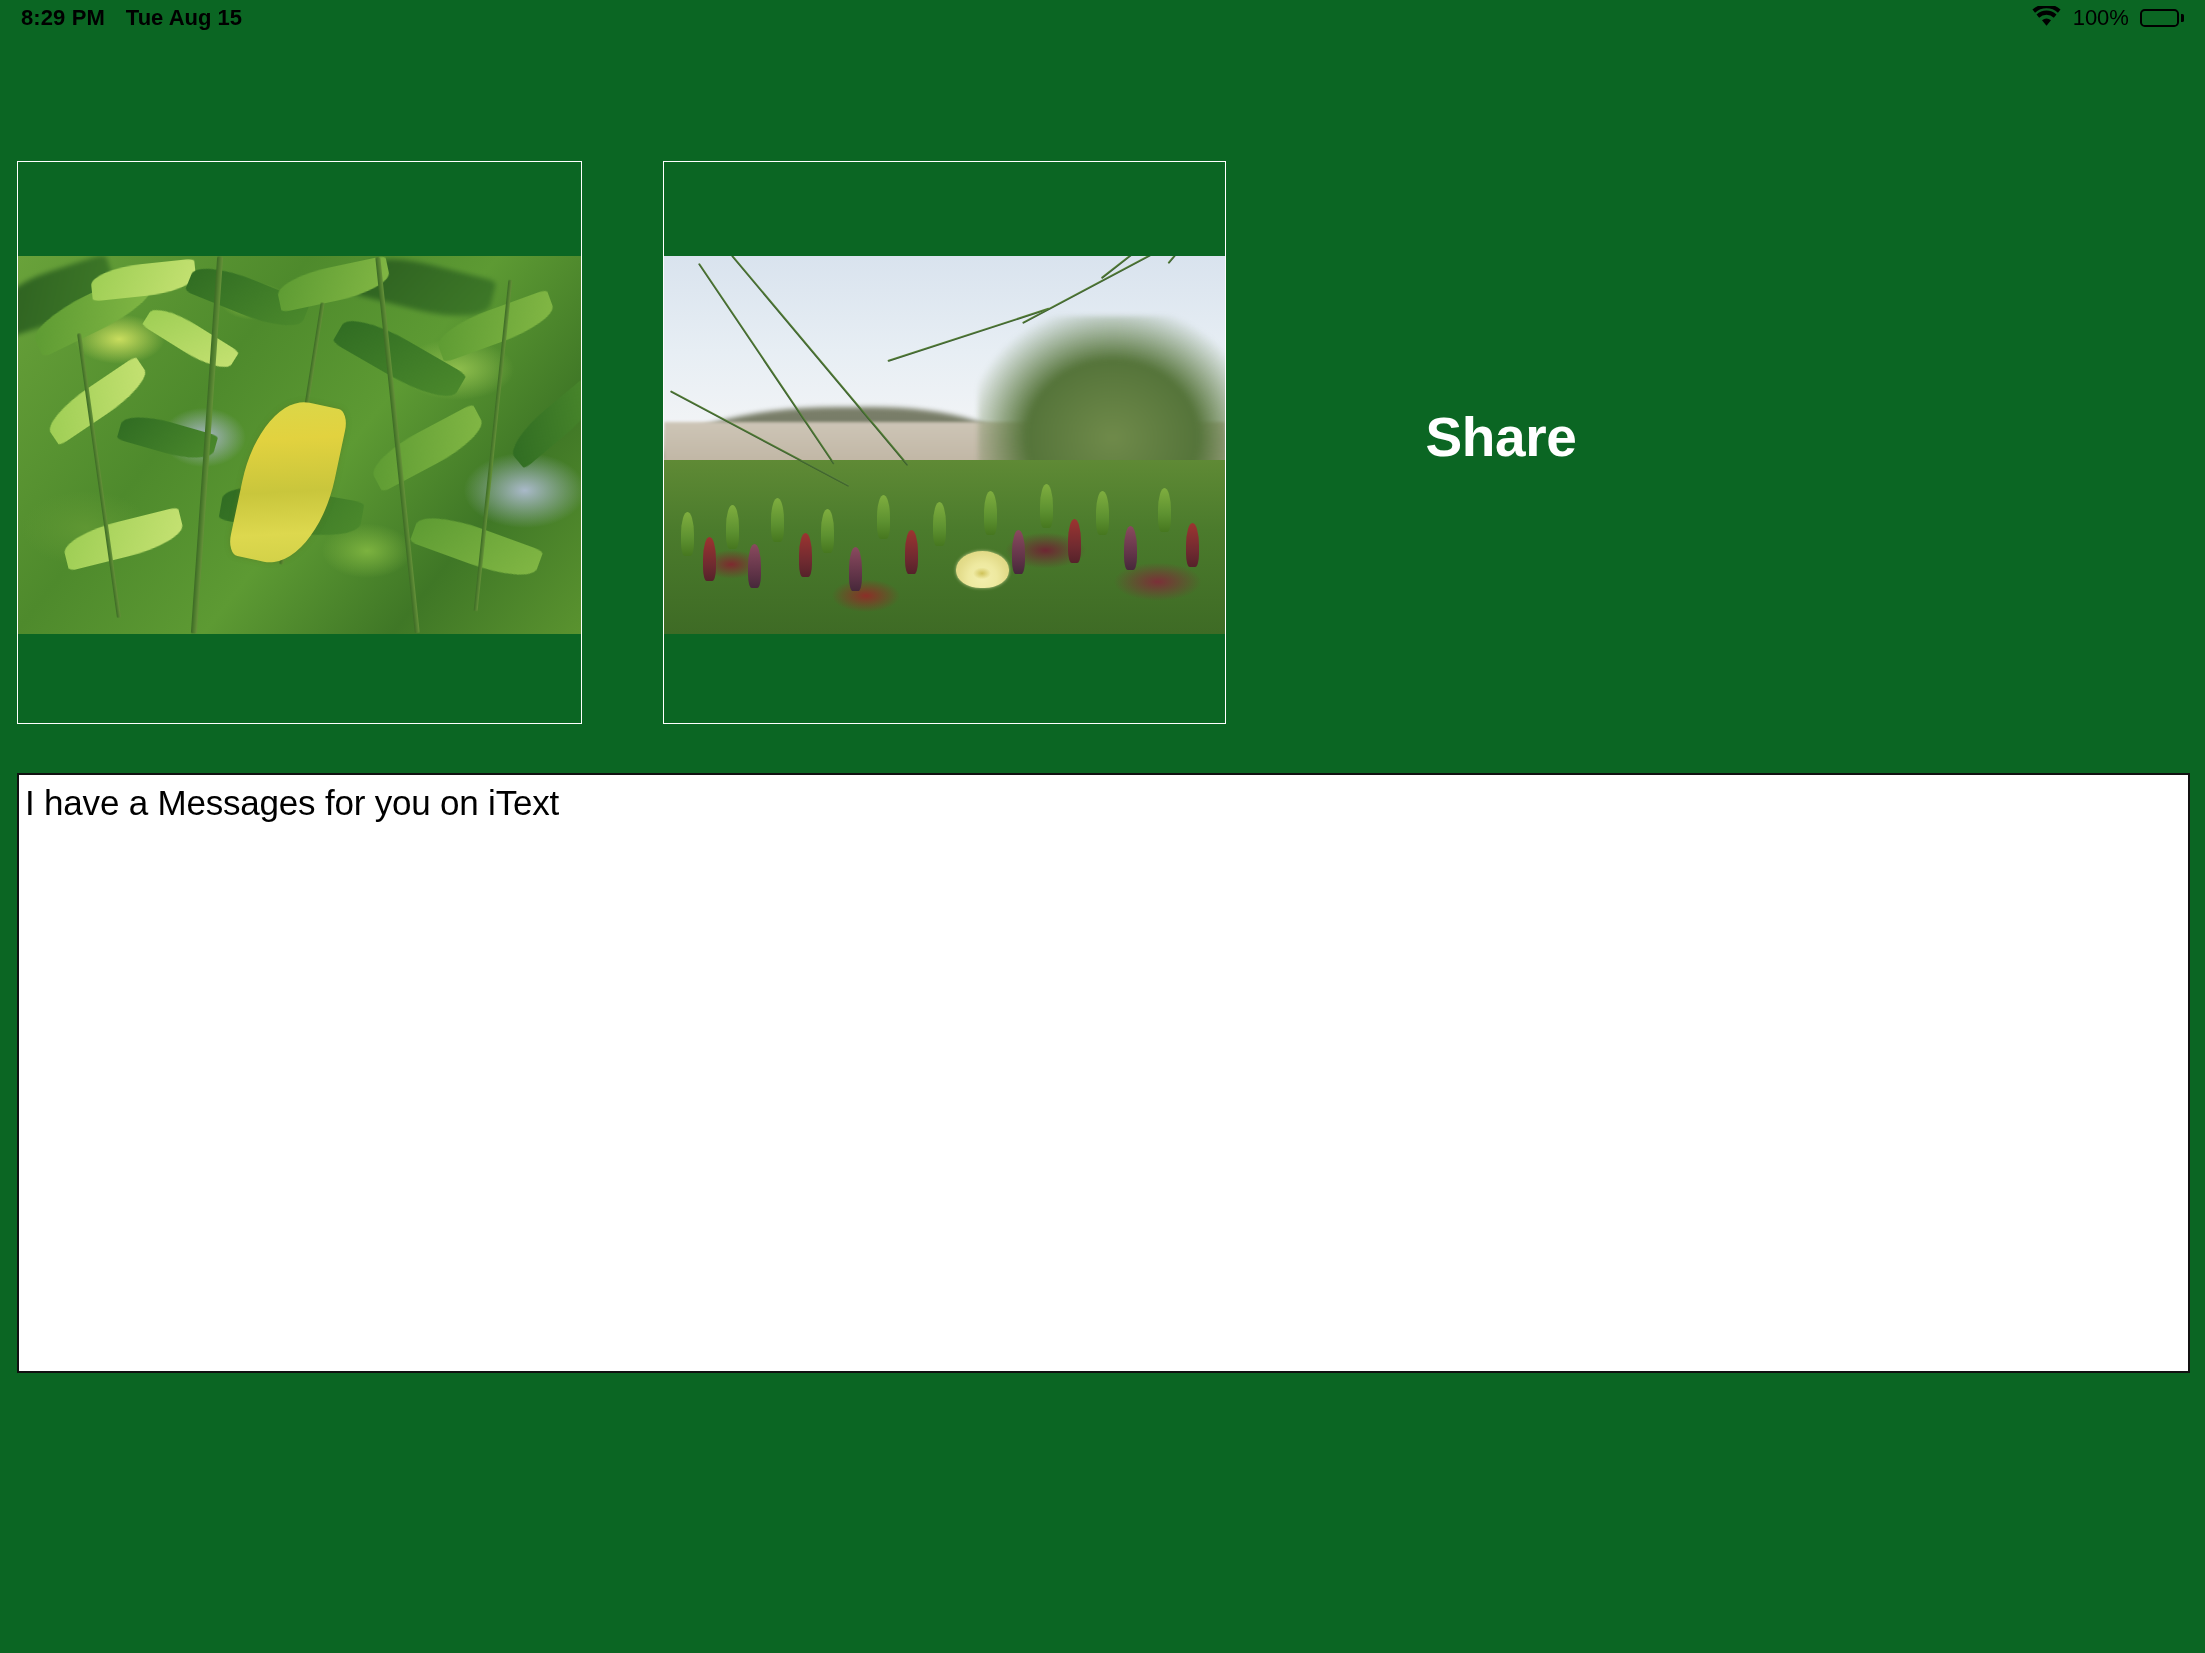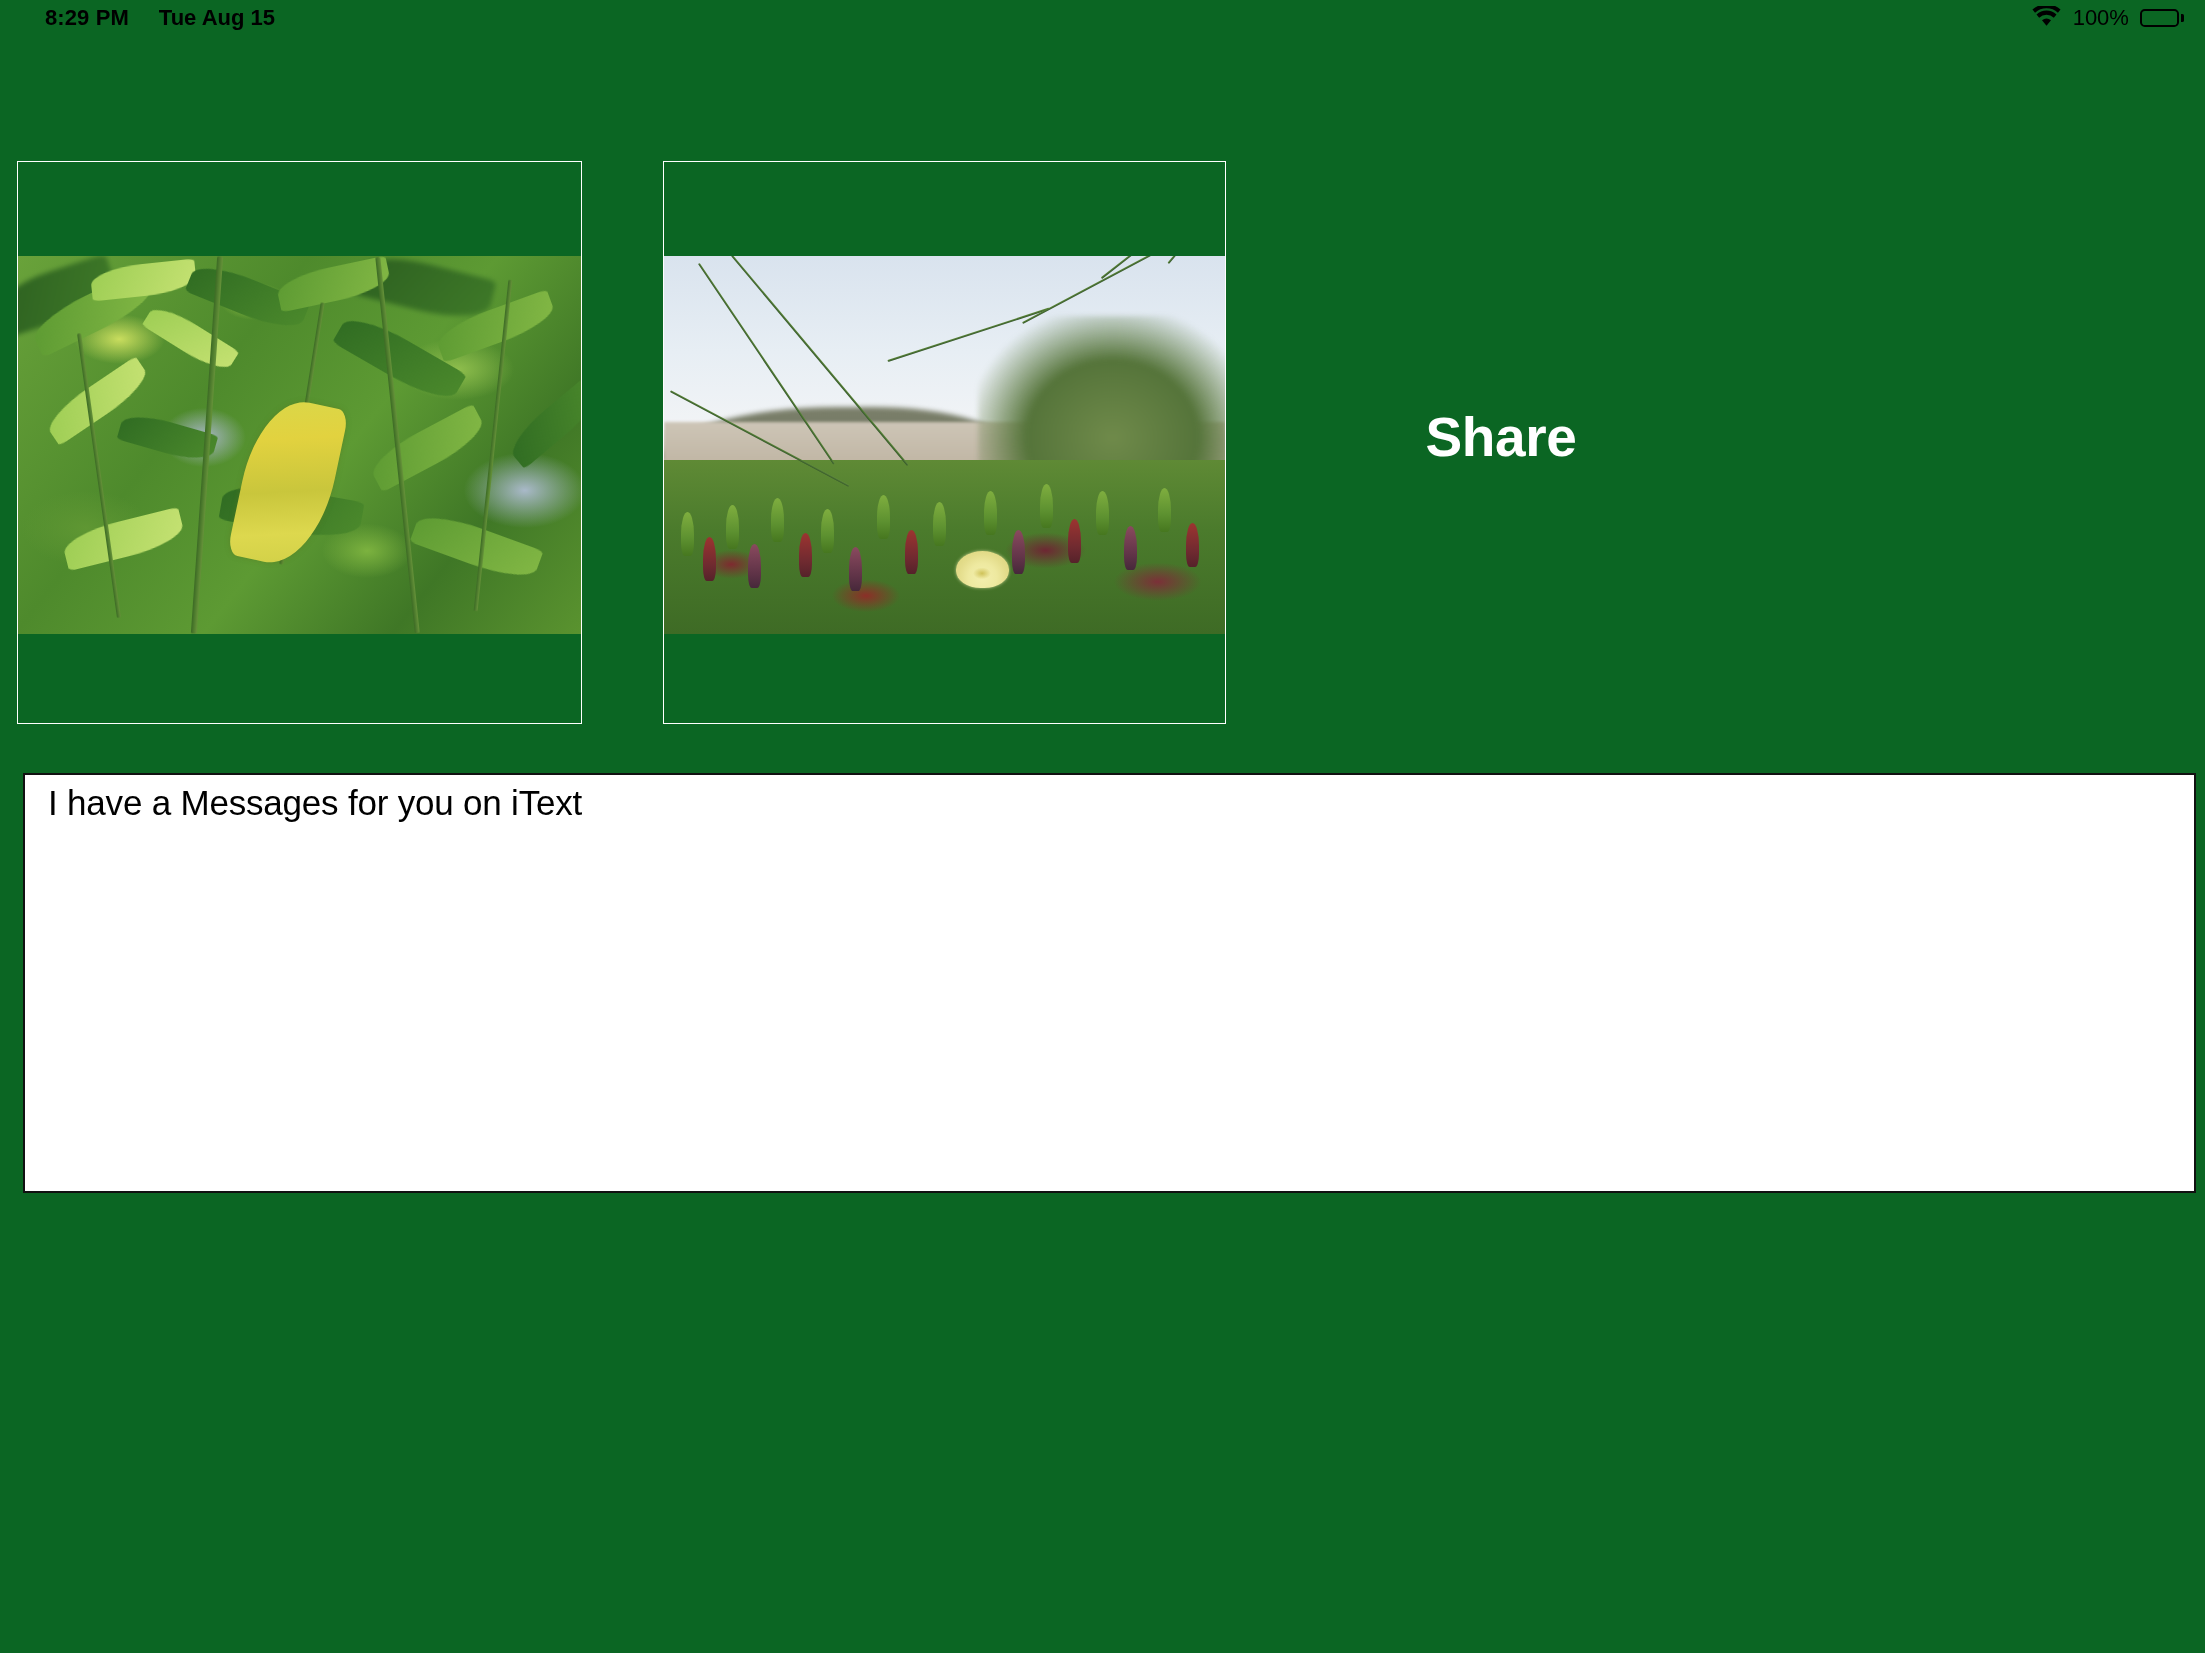--- a/index.html
+++ b/index.html
@@ -31,22 +31,21 @@
     display: flex;
     align-items: center;
     justify-content: space-between;
     padding: 0 21px 0 21px;
     box-sizing: border-box;
     color: #000000;
   }
   .status-left {
     display: flex;
     align-items: baseline;
-    gap: 30px;
-    margin-left: 24px;
+    gap: 21px;
   }
   .status-time {
     font-size: 22px;
     font-weight: 600;
     letter-spacing: 0.1px;
     color: #000;
     line-height: 1;
   }
   .status-date {
     font-size: 22px;
@@ -239,28 +238,28 @@
     color: #ffffff;
     font-size: 55px;
     font-weight: 700;
     letter-spacing: -0.4px;
     line-height: 1;
   }
 
   
   #message-field {
     position: absolute;
-    left: 23px;
+    left: 17px;
     top: 773px;
     width: 2173px;
-    height: 420px;
+    height: 600px;
     background: #ffffff;
     border: 2.4px solid #111111;
     box-sizing: border-box;
-    padding: 8px 23px;
+    padding: 8px 6px;
     overflow: hidden;
   }
   #message-text {
     font-size: 35px;
     font-weight: 400;
     color: #000000;
     line-height: 1.12;
     letter-spacing: -0.2px;
     white-space: pre-wrap;
     word-break: break-word;

